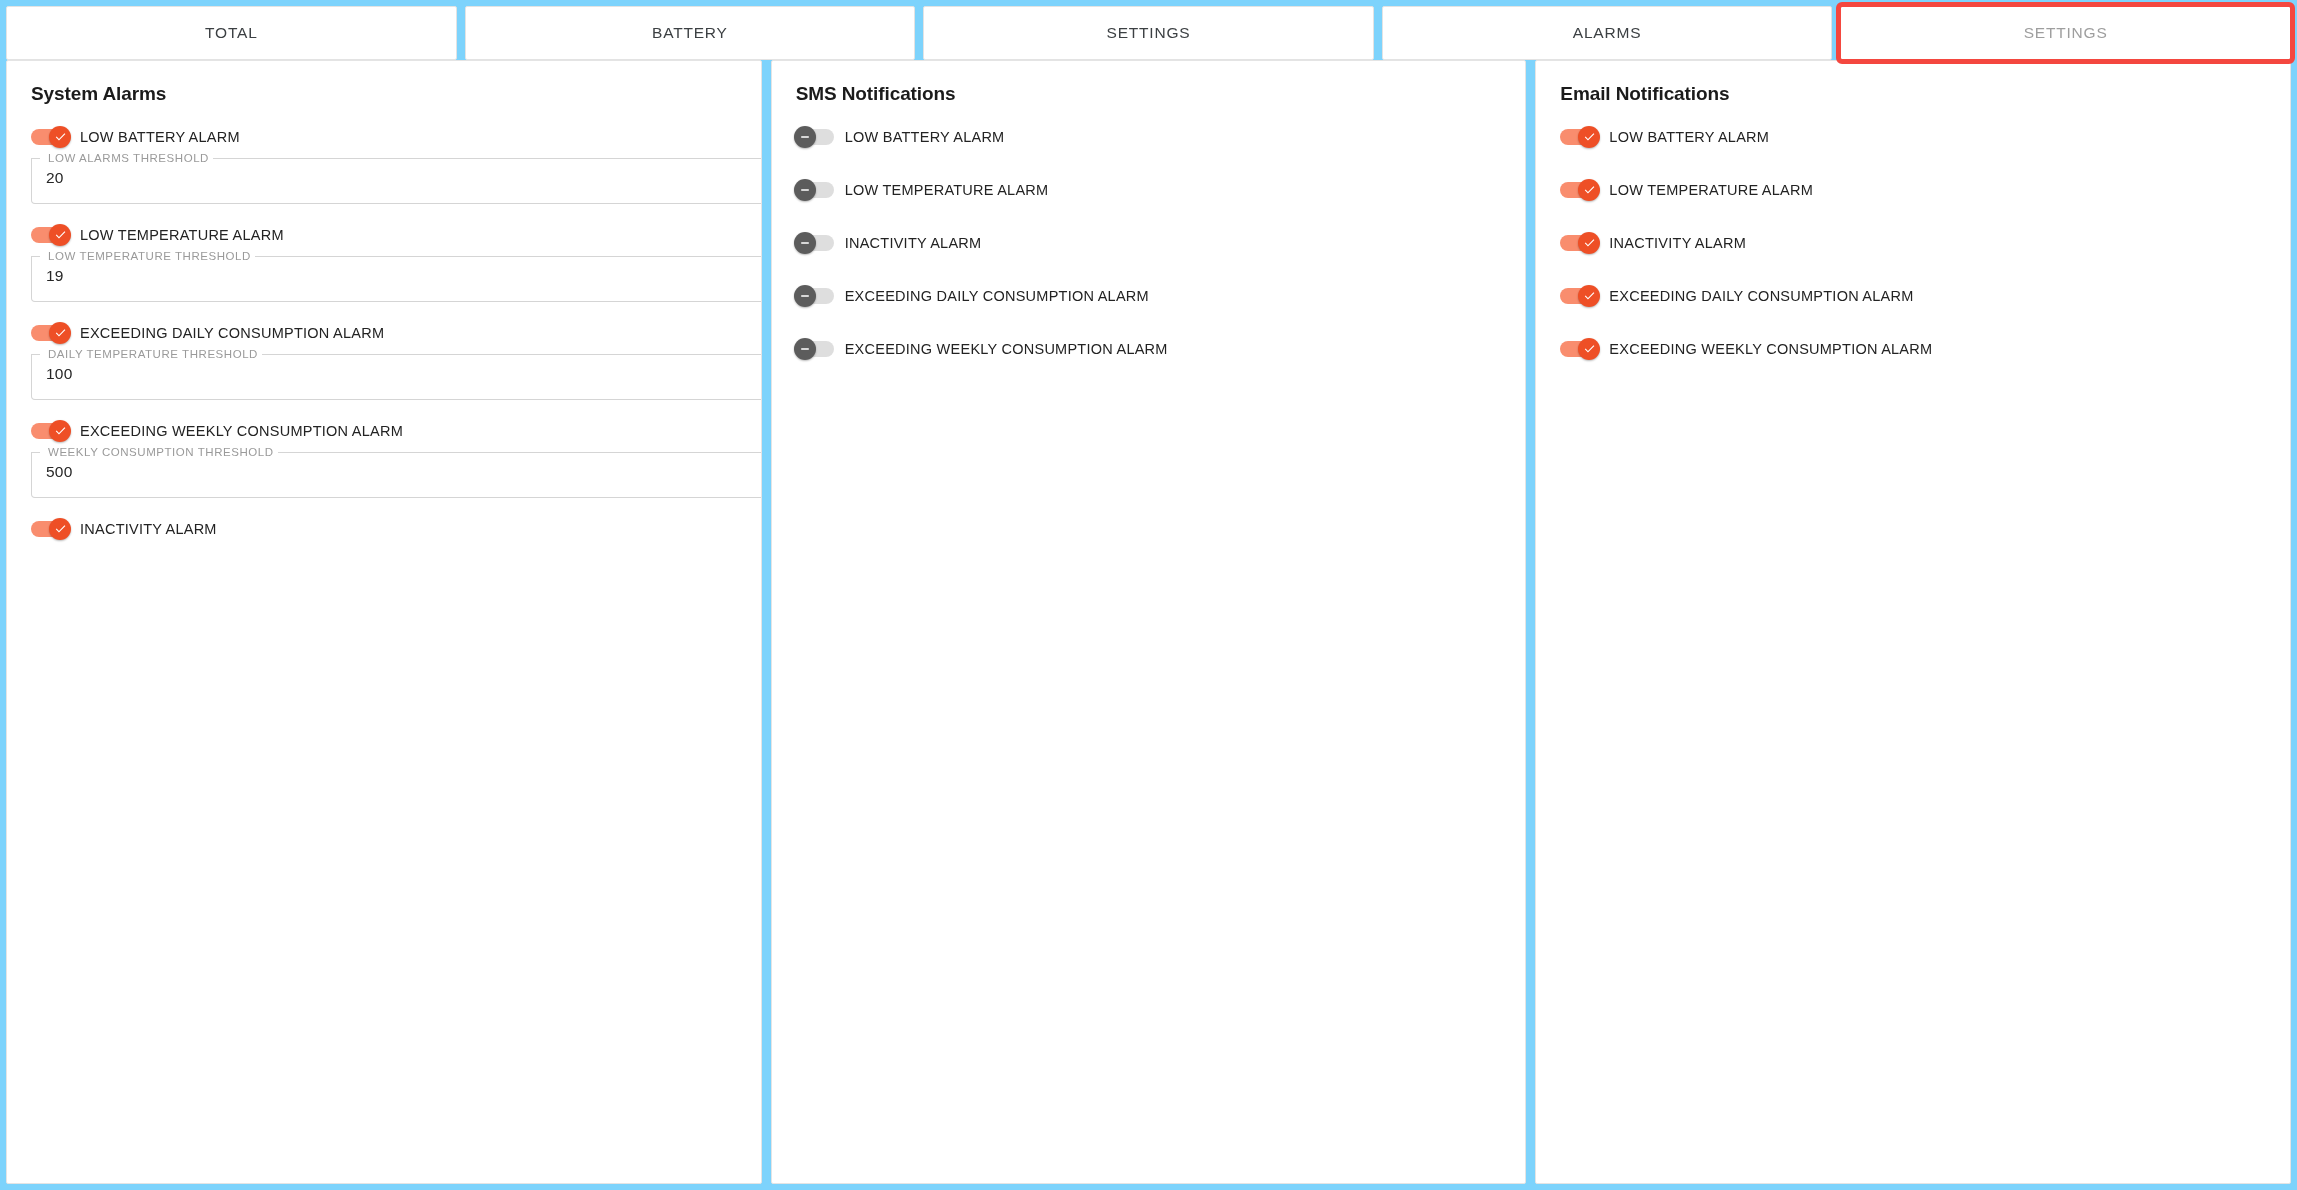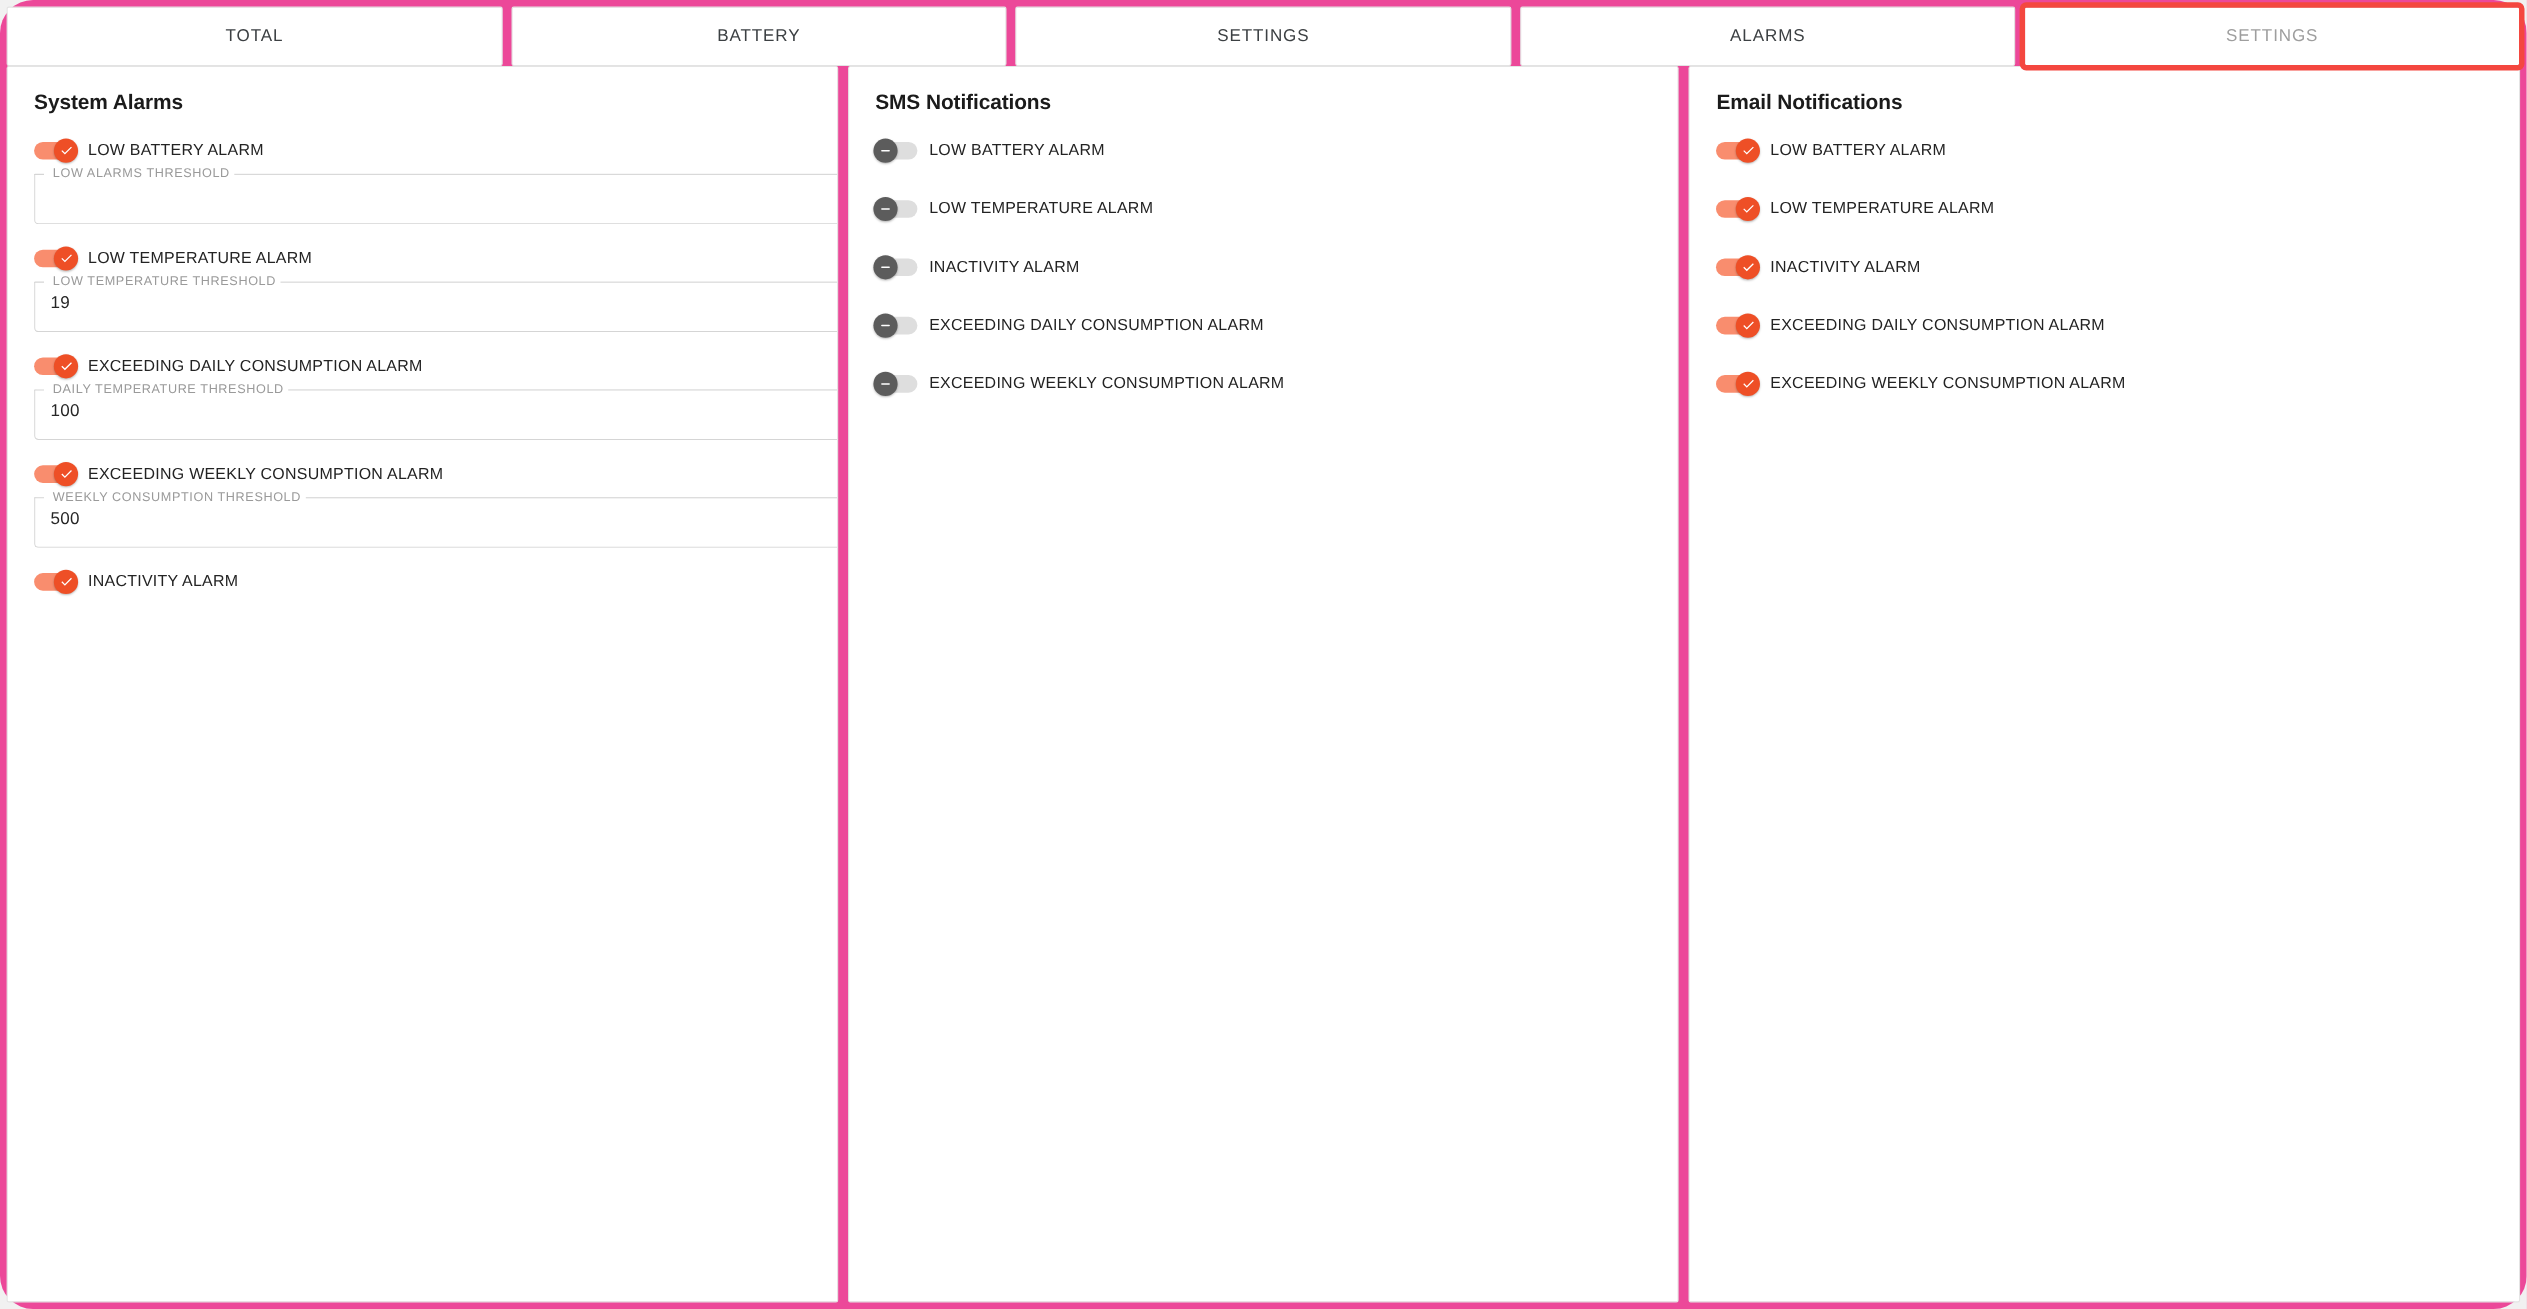--- a/index.html
+++ b/index.html
@@ -9,23 +9,22 @@
     width: 2297px;
     height: 1190px;
     overflow: hidden;
     font-family: "Liberation Sans", sans-serif;
     -webkit-font-smoothing: antialiased;
   }
 
   .app {
     width: 2297px;
     height: 1190px;
-    background: #ec4899;
+    background: #7dd3fc;
     position: relative;
-    border-radius: 30px;
   }
 
   
   .tabbar {
     display: flex;
     align-items: stretch;
     gap: 8px;
     padding: 6px 6px 0 6px;
     height: 60px;
     box-sizing: border-box;
@@ -250,20 +249,21 @@
             <span class="toggle-label">LOW BATTERY ALARM</span>
           </div>
           <div class="field">
             <div class="outline-top">
               <div class="seg-left"></div>
               <div class="notch" style="width: 147.55px;"></div>
               <div class="seg-right"></div>
             </div>
             <div class="outline"></div>
             <div class="field-label">LOW ALARMS THRESHOLD</div>
+            <input class="field-value" type="text" value="20" style="">
           </div>
           <div class="toggle-row">
             <div class="switch on">
               <div class="track"></div>
               <div class="thumb">
                 <span>
                   <svg width="13" height="13" viewBox="0 0 24 24" aria-hidden="true">
                     <path d="M9.2 16.4 4.8 12l-1.5 1.5 5.9 5.9L21 7.6 19.5 6.1z" fill="#ffffff"></path>
                   </svg>
                 </span>

